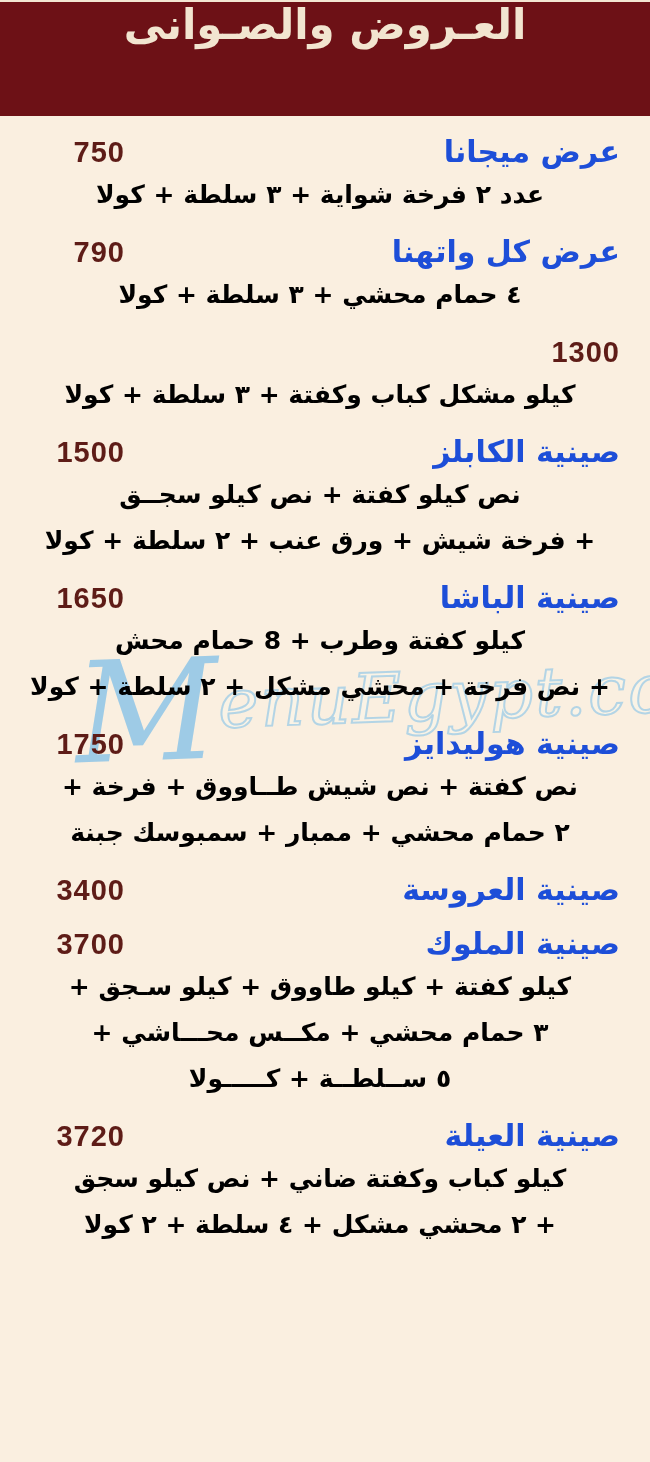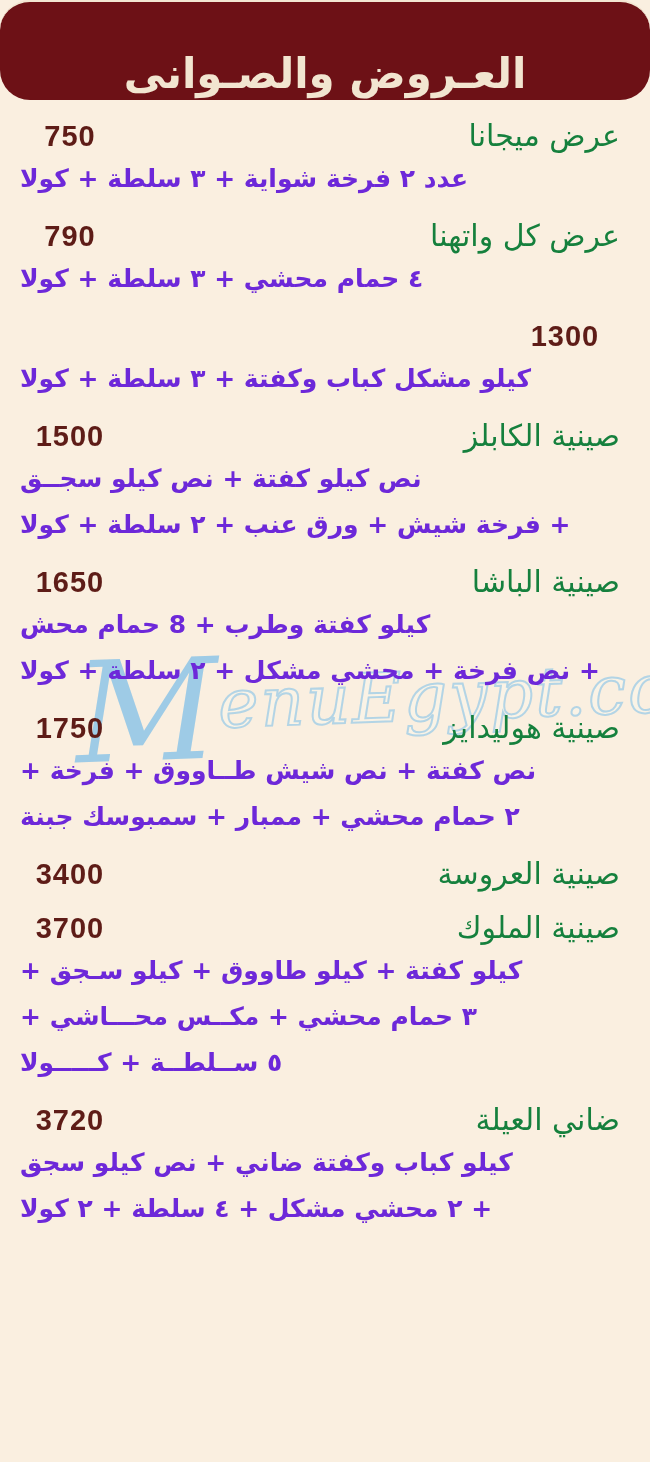--- a/index.html
+++ b/index.html
@@ -9,28 +9,27 @@
   body {
     width: 650px;
     height: 1462px;
     background: #faefe0;
     font-family: "DejaVu Sans", sans-serif;
     overflow: hidden;
     position: relative;
   }
   .header-band {
     width: 650px;
-    height: 100px;
+    height: 116px;
     background: #6d1116;
     border-top: 2px solid #f3e6d2;
     box-sizing: border-box;
     display: flex;
-    align-items: flex-end;
+    align-items: flex-start;
     justify-content: center;
-    border-radius: 30px;
   }
   .header-title {
     color: #f2e5d0;
     font-size: 42px;
     font-weight: bold;
     direction: rtl;
     letter-spacing: 0px;
     transform: translateY(-2px);
   }
   .menu {
@@ -43,41 +42,40 @@
   }
   .item-row {
     direction: rtl;
     display: flex;
     justify-content: space-between;
     align-items: center;
     height: 40px;
     padding: 0 30px 0 0;
   }
   .item-name {
-    color: #15803d;
+    color: #1d4ed8;
     font-size: 30px;
-    font-weight: normal;
+    font-weight: bold;
     line-height: 40px;
   }
   .item-price {
     color: #5e1c17;
     font-size: 29px;
     font-weight: bold;
     font-family: "Liberation Sans", "DejaVu Sans", sans-serif;
     width: 110px;
-    text-align: center;
     margin-left: 15px;
     letter-spacing: 1px;
   }
   .item-desc .desc-line {
     direction: rtl;
-    text-align: left;
+    text-align: center;
     padding-right: 30px;
     padding-left: 20px;
-    color: #6d28d9;
+    color: #000000;
     font-size: 25px;
     font-weight: 600;
     line-height: 46px;
     white-space: nowrap;
   }
   .watermark {
     position: absolute;
     top: 655px;
     left: 75px;
     width: 540px;
@@ -192,21 +190,21 @@
     </div>
     <div class="item-desc">
       <div class="desc-line">كيلو كفتة + كيلو طاووق + كيلو سـجق +</div>
       <div class="desc-line">٣ حمام محشي + مكــس محـــاشي +</div>
       <div class="desc-line">٥ ســلطــة + كـــــولا</div>
     </div>
   </div>
 
   <div class="menu-item">
     <div class="item-row">
-      <div class="item-name">ضاني العيلة</div>
+      <div class="item-name">صينية العيلة</div>
       <div class="item-price">3720</div>
     </div>
     <div class="item-desc">
       <div class="desc-line">كيلو كباب وكفتة ضاني + نص كيلو سجق</div>
       <div class="desc-line">+ ٢ محشي مشكل + ٤ سلطة + ٢ كولا</div>
     </div>
   </div>
 
 </main>
 

